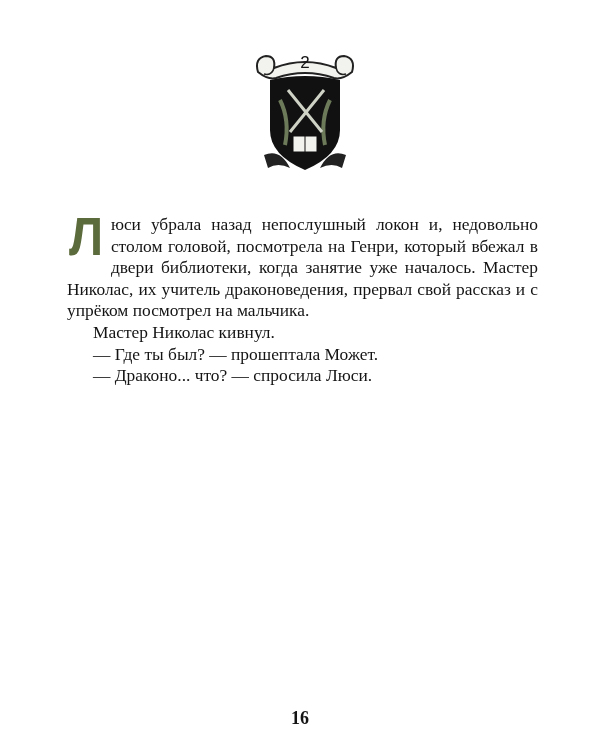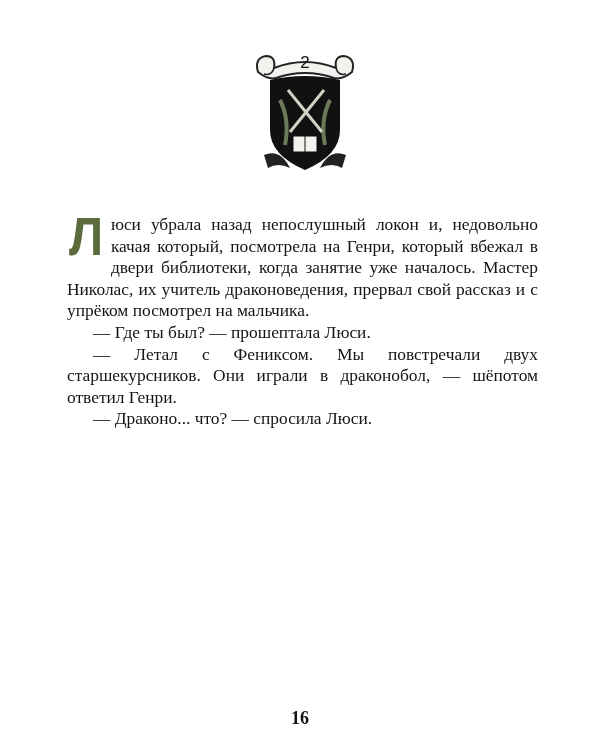--- a/index.html
+++ b/index.html
@@ -34,19 +34,19 @@
 
     <rect x="43" y="86" width="24" height="16" fill="#f2f2ee" stroke="#111"></rect>
     <line x1="55" y1="86" x2="55" y2="102" stroke="#111"></line>
 
     <path d="M14 105 Q30 98 40 118 Q28 112 18 118 Z M96 105 Q80 98 70 118 Q82 112 92 118 Z" fill="#222"></path>
   </svg>
   <div style="position:absolute;left:0;top:3px;width:110px;text-align:center;font-size:17px;font-family:'Liberation Sans',sans-serif;">2</div>
 </div>
 
 <div class="text">
-  <p class="first"><span class="dropcap">Л</span><span>юси убрала назад непослушный локон и, недовольно качая который, посмотрела на Генри, который вбежал в двери библиотеки, когда занятие уже началось. Мастер Николас, их учитель драконоведения, прервал свой рассказ и с упрёком посмотрел на мальчика.</span></p>
-  <p>— Где ты был? — прошептала Люси.</p>
-  <p>— Летал с Фениксом. Мы повстречали двух старшекурсников. Они играли в драконобол, — шёпотом ответил Генри.</p>
+  <p class="first"><span class="dropcap">Л</span><span>юси убрала назад непослушный локон и, недовольно столом головой, посмотрела на Генри, который вбежал в двери библиотеки, когда занятие уже началось. Мастер Николас, их учитель драконоведения, прервал свой рассказ и с упрёком посмотрел на мальчика.</span></p>
+  <p>Мастер Николас кивнул.</p>
+  <p>— Где ты был? — прошептала Может.</p>
   <p>— Драконо... что? — спросила Люси.</p>
 </div>
 
 <div class="pagenum">16</div>
 
 </body></html>

